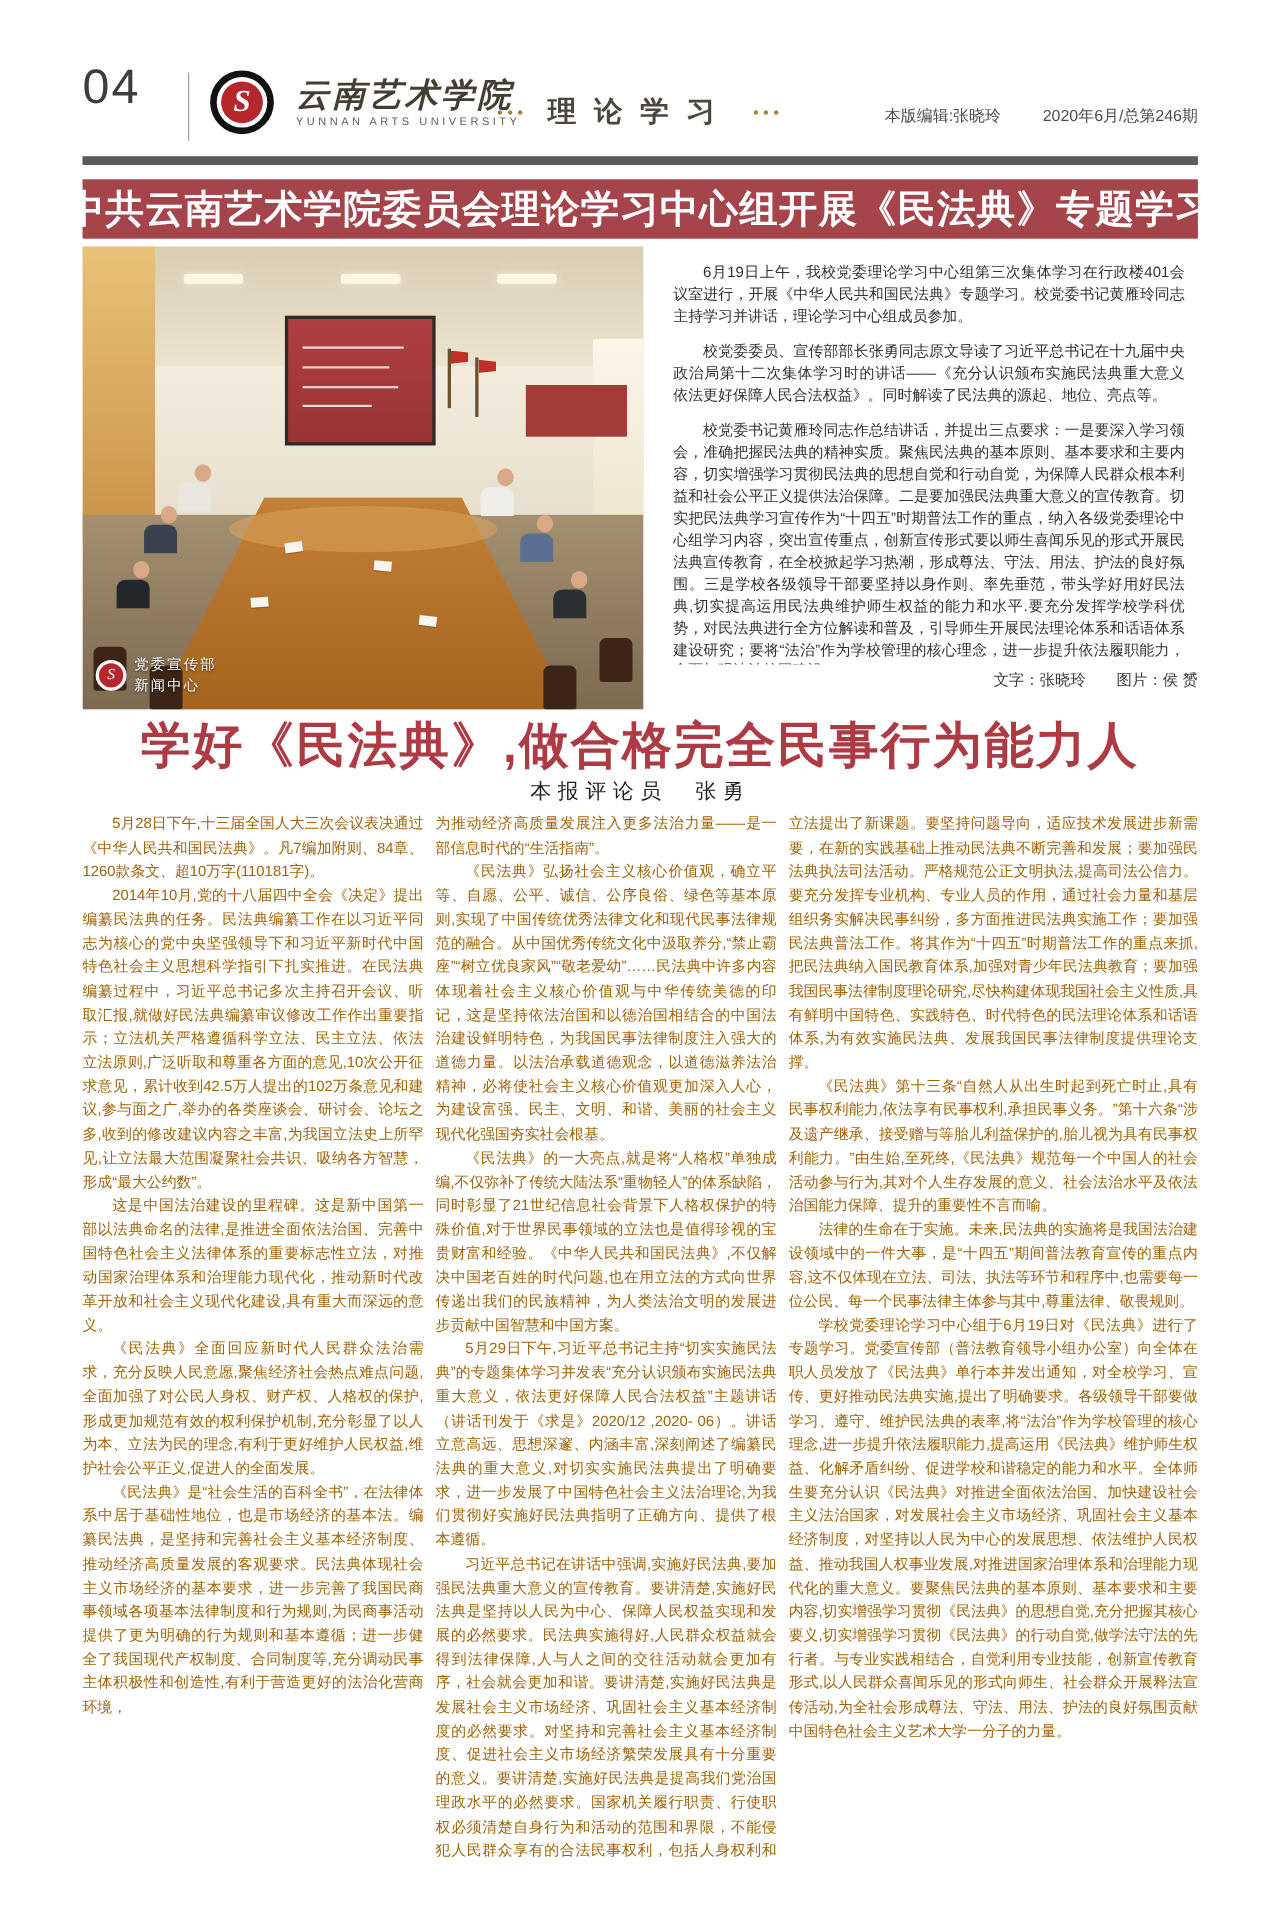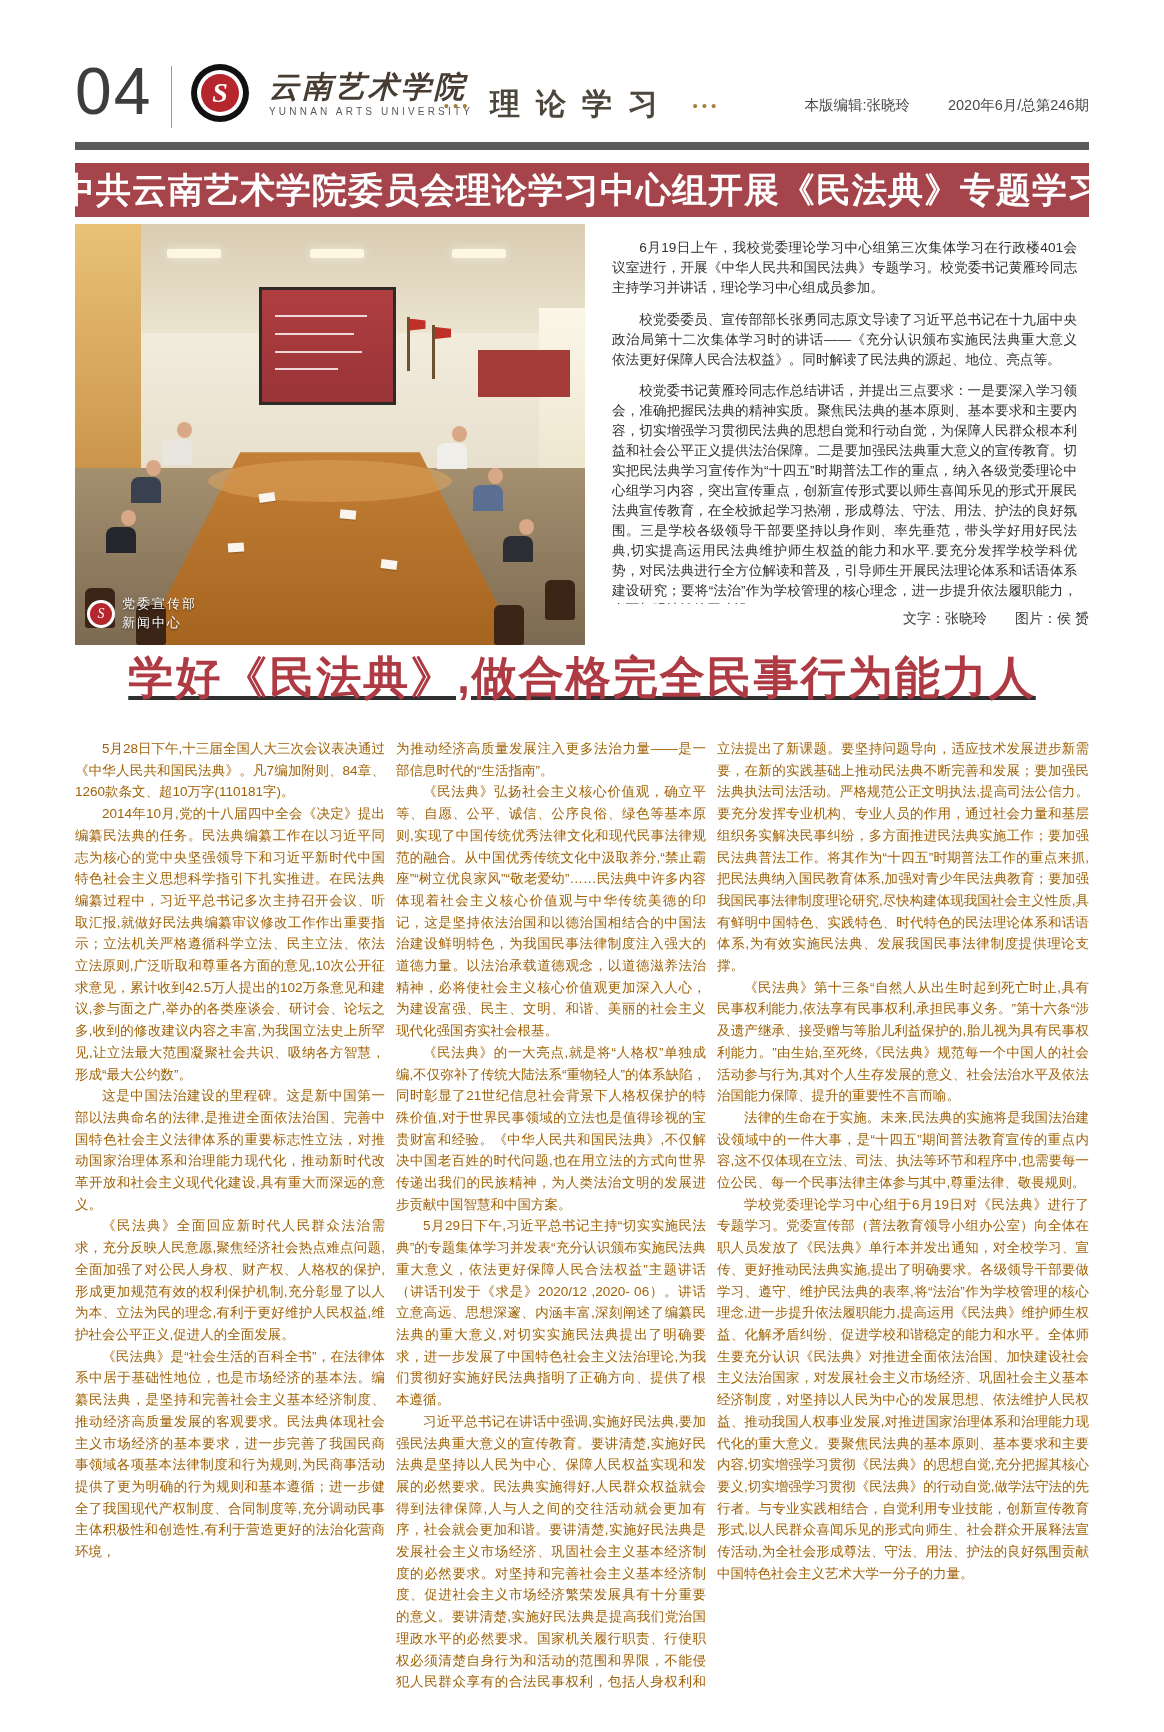--- a/index.html
+++ b/index.html
@@ -3,33 +3,33 @@
 <meta charset="utf-8">
 <style>
   html,body{margin:0;padding:0;background:#e8e8e8;}
   .page{
     position:relative;width:1164px;height:1732px;margin:0 auto;
     background:#ffffff;overflow:hidden;
     font-family:"Liberation Sans","DejaVu Sans",sans-serif;color:#2f2f2f;
   }
   
   .hdr{position:absolute;left:75px;top:62px;width:1014px;height:78px;}
-  .pagenum{position:absolute;left:0;top:-4px;font-size:66px;color:#3d3d3d;letter-spacing:2px;line-height:1;}
+  .pagenum{position:absolute;left:0;top:-4px;font-size:44px;color:#3d3d3d;letter-spacing:2px;line-height:1;}
   .hdr-rule{position:absolute;left:96px;top:4px;width:1px;height:62px;background:#9b9b9b;}
   .logo{position:absolute;left:116px;top:2px;display:flex;align-items:center;}
   .seal{width:58px;height:58px;border-radius:50%;background:#111;display:flex;align-items:center;justify-content:center;}
   .seal-inner{width:46px;height:46px;border-radius:50%;background:#fff;display:flex;align-items:center;justify-content:center;}
   .seal-s{width:38px;height:38px;border-radius:50%;background:#b5272d;color:#fff;font-family:"Liberation Serif","DejaVu Serif",serif;
     font-style:italic;font-weight:bold;font-size:28px;display:flex;align-items:center;justify-content:center;}
   .logotext{margin-left:20px;}
   .logo-cn{font-size:30px;font-weight:bold;font-style:italic;color:#463c32;letter-spacing:3px;line-height:1.1;}
   .logo-en{font-size:10px;color:#5a5a5a;letter-spacing:3.2px;margin-top:3px;}
   .section-title{position:absolute;left:0;right:0;top:22px;text-align:center;}
   .section-title .dots{color:#a57f3c;font-size:15px;letter-spacing:4px;vertical-align:3px;}
-  .section-title .stxt{font-size:30px;color:#4c463c;letter-spacing:16px;margin:0 14px;font-weight:bold;}
+  .section-title .stxt{font-size:26px;color:#4c463c;letter-spacing:16px;margin:0 14px;font-weight:bold;}
   .hdr-right{position:absolute;right:0;top:34px;font-size:14.5px;color:#4a4a4a;}
   .hdr-right .ed{margin-right:34px;}
   .hdr-bar{position:absolute;left:75px;top:142px;width:1014px;height:8px;background:#595a5c;}
   
   .banner{position:absolute;left:75px;top:163px;width:1014px;height:54px;background:#a5454b;
     display:flex;align-items:center;justify-content:center;}
   .banner h1{margin:0;color:#ffffff;font-size:35px;font-weight:bold;letter-spacing:1px;white-space:nowrap;}
   
   .photo{position:absolute;left:75px;top:224px;width:510px;height:421px;overflow:hidden;background:#efe9da;}
   .ph-ceiling{position:absolute;left:0;top:0;width:100%;height:26%;background:linear-gradient(#d9cdb2,#ece4d0);}
@@ -54,21 +54,21 @@
   .wm{position:absolute;left:12px;bottom:12px;display:flex;align-items:center;}
   .wm-logo{width:28px;height:28px;border-radius:50%;background:#fff;display:flex;align-items:center;justify-content:center;margin-right:7px;}
   .wm-logo span{width:22px;height:22px;border-radius:50%;background:#b5272d;color:#fff;font-size:14px;font-style:italic;
     display:flex;align-items:center;justify-content:center;font-family:"Liberation Serif",serif;}
   .wm-text{color:#ffffff;font-size:13px;line-height:1.45;text-shadow:0 1px 2px #000a;letter-spacing:2px;}
   
   .a1{position:absolute;left:600px;top:226px;width:489px;height:378px;overflow:hidden;}
   .a1 p{margin:12px;font-size:13.6px;line-height:19.9px;text-align:justify;text-indent:2em;color:#303030;}
   .a1-credit{position:absolute;left:600px;top:610px;width:489px;text-align:right;font-size:14px;color:#3a3a3a;}
   
-  .h2wrap{position:absolute;left:75px;top:648px;width:1014px;text-align:center;text-decoration:underline;}
+  .h2wrap{position:absolute;left:75px;top:648px;width:1014px;text-align:center;}
   .h2wrap h2{margin:0;color:#ae3a43;font-size:45px;font-weight:bold;letter-spacing:2px;white-space:nowrap;}
   .byline{position:absolute;left:75px;top:706px;width:1014px;text-align:center;font-size:19px;color:#222;letter-spacing:6px;}
   .cols{position:absolute;left:75px;top:738px;width:1014px;height:956px;display:flex;}
   .col{height:956px;overflow:hidden;}
   .col.c1{width:310px;margin-right:11px;}
   .col.c2{width:310px;margin-right:11px;}
   .col.c3{width:372px;}
   .col p{margin:0;font-size:13.5px;line-height:21.7px;text-align:justify;text-indent:2em;color:#a16207;}
   .col p.cont{text-indent:0;}
 </style>
@@ -179,20 +179,21 @@
   <div class="a1">
     <p>6月19日上午，我校党委理论学习中心组第三次集体学习在行政楼401会议室进行，开展《中华人民共和国民法典》专题学习。校党委书记黄雁玲同志主持学习并讲话，理论学习中心组成员参加。</p>
     <p>校党委委员、宣传部部长张勇同志原文导读了习近平总书记在十九届中央政治局第十二次集体学习时的讲话——《充分认识颁布实施民法典重大意义　依法更好保障人民合法权益》。同时解读了民法典的源起、地位、亮点等。</p>
     <p>校党委书记黄雁玲同志作总结讲话，并提出三点要求：一是要深入学习领会，准确把握民法典的精神实质。聚焦民法典的基本原则、基本要求和主要内容，切实增强学习贯彻民法典的思想自觉和行动自觉，为保障人民群众根本利益和社会公平正义提供法治保障。二是要加强民法典重大意义的宣传教育。切实把民法典学习宣传作为“十四五”时期普法工作的重点，纳入各级党委理论中心组学习内容，突出宣传重点，创新宣传形式要以师生喜闻乐见的形式开展民法典宣传教育，在全校掀起学习热潮，形成尊法、守法、用法、护法的良好氛围。三是学校各级领导干部要坚持以身作则、率先垂范，带头学好用好民法典,切实提高运用民法典维护师生权益的能力和水平.要充分发挥学校学科优势，对民法典进行全方位解读和普及，引导师生开展民法理论体系和话语体系建设研究；要将“法治”作为学校管理的核心理念，进一步提升依法履职能力，全面加强法治校园建设。</p>
   </div>
   <div class="a1-credit">文字：张晓玲　　图片：侯  赟</div>
 
   <div class="h2wrap">
     <h2>学好《民法典》,做合格完全民事行为能力人</h2>
   </div>
+  <div class="byline">本报评论员　张勇</div>
 
   <div class="cols">
     <div class="col c1">
       <p>5月28日下午,十三届全国人大三次会议表决通过《中华人民共和国民法典》。凡7编加附则、84章、1260款条文、超10万字(110181字)。</p>
       <p>2014年10月,党的十八届四中全会《决定》提出编纂民法典的任务。民法典编纂工作在以习近平同志为核心的党中央坚强领导下和习近平新时代中国特色社会主义思想科学指引下扎实推进。在民法典编纂过程中，习近平总书记多次主持召开会议、听取汇报,就做好民法典编纂审议修改工作作出重要指示；立法机关严格遵循科学立法、民主立法、依法立法原则,广泛听取和尊重各方面的意见,10次公开征求意见，累计收到42.5万人提出的102万条意见和建议,参与面之广,举办的各类座谈会、研讨会、论坛之多,收到的修改建议内容之丰富,为我国立法史上所罕见,让立法最大范围凝聚社会共识、吸纳各方智慧，形成“最大公约数”。</p>
       <p>这是中国法治建设的里程碑。这是新中国第一部以法典命名的法律,是推进全面依法治国、完善中国特色社会主义法律体系的重要标志性立法，对推动国家治理体系和治理能力现代化，推动新时代改革开放和社会主义现代化建设,具有重大而深远的意义。</p>
       <p>《民法典》全面回应新时代人民群众法治需求，充分反映人民意愿,聚焦经济社会热点难点问题,全面加强了对公民人身权、财产权、人格权的保护,形成更加规范有效的权利保护机制,充分彰显了以人为本、立法为民的理念,有利于更好维护人民权益,维护社会公平正义,促进人的全面发展。</p>
       <p>《民法典》是“社会生活的百科全书”，在法律体系中居于基础性地位，也是市场经济的基本法。编纂民法典，是坚持和完善社会主义基本经济制度、推动经济高质量发展的客观要求。民法典体现社会主义市场经济的基本要求，进一步完善了我国民商事领域各项基本法律制度和行为规则,为民商事活动提供了更为明确的行为规则和基本遵循；进一步健全了我国现代产权制度、合同制度等,充分调动民事主体积极性和创造性,有利于营造更好的法治化营商环境，</p>
     </div>
     <div class="col c2">

